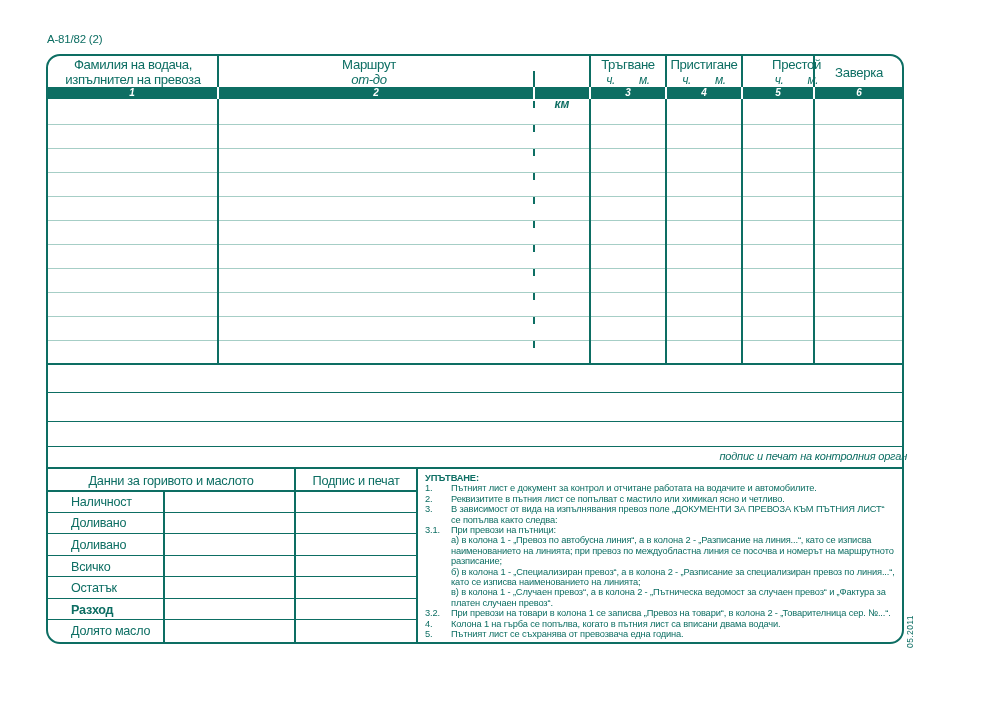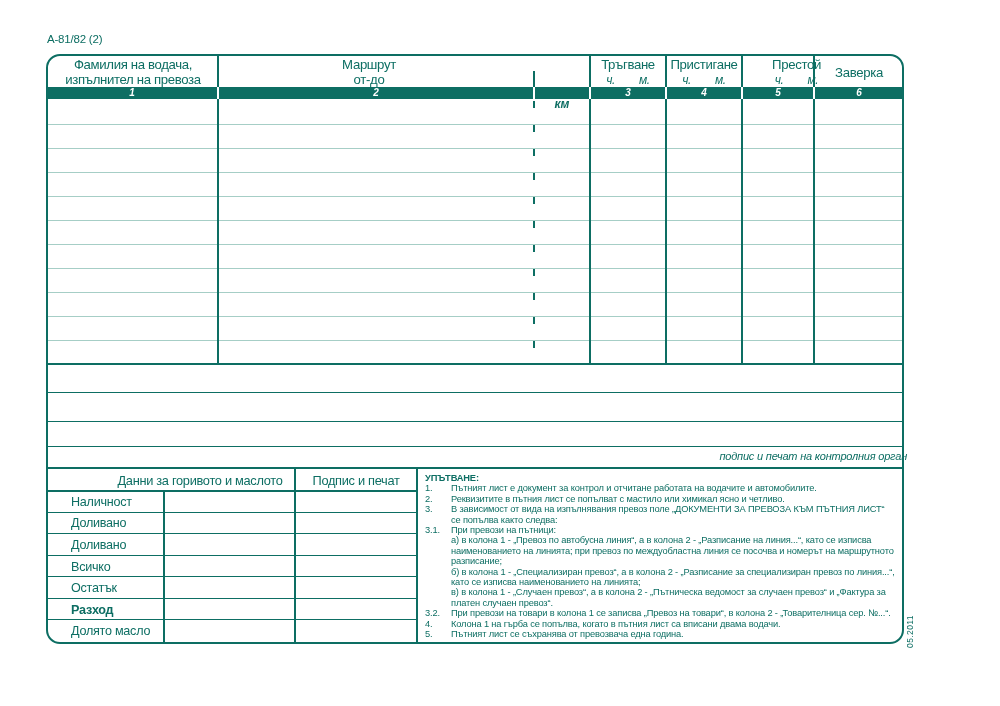--- a/index.html
+++ b/index.html
@@ -10,21 +10,21 @@
 
   
   .form-border {
     position:absolute; left:46px; top:54px; width:858px; height:590px;
     box-sizing:border-box; border:2px solid #0d6e63; border-radius:14px;
   }
   .form-code { position:absolute; left:47px; top:33px; font-size:11.5px; letter-spacing:-0.2px; }
 
   
   .hcol { position:absolute; top:58px; text-align:center; font-size:13.2px; line-height:14.5px; letter-spacing:-0.35px; }
-  .hsub { }
+  .hsub { font-style:italic; }
   .hm { display:flex; justify-content:center; gap:24px; font-size:12px; font-style:italic; }
   .km-label { position:absolute; top:72px; text-align:center; font-size:12px; font-style:italic; font-weight:bold;margin-top:25px; }
   .zaverka { line-height:30px; }
 
   
   .band {
     position:absolute; top:87px; height:12px; background:#0d6e63;
     color:#ffffff; font-size:10px; font-weight:bold; font-style:italic;
     line-height:12px; text-align:center;
   }
@@ -138,21 +138,21 @@
   <div class="vline" style="left:741px; top:99px; height:264px;"></div>
   <div class="vline" style="left:813px; top:99px; height:264px;"></div>
 
   <div class="hdark" style="left:47px; top:363px; width:856px; height:2px;"></div>
   <div class="hdark" style="left:48px; top:392px; width:854px; height:1px;"></div>
   <div class="hdark" style="left:48px; top:421px; width:854px; height:1px;"></div>
   <div class="hdark" style="left:48px; top:446px; width:854px; height:1px;"></div>
   <div class="notes-caption">подпис и печат на контролния орган</div>
   <div class="hdark" style="left:47px; top:467px; width:856px; height:2px;"></div>
 
-  <div class="fuel-head" style="left:47px; width:248px;margin-left:29px;">Данни за горивото и маслото</div>
+  <div class="fuel-head" style="left:47px; width:248px;">Данни за горивото и маслото</div>
   <div class="fuel-head" style="left:296px; width:120px;">Подпис и печат</div>
   <div class="hdark" style="left:47px; top:490px; width:370px; height:1.5px;"></div>
   <div class="hdark" style="left:47px; top:512px; width:370px; height:1px;"></div>
   <div class="hdark" style="left:47px; top:533px; width:370px; height:1px;"></div>
   <div class="hdark" style="left:47px; top:555px; width:370px; height:1px;"></div>
   <div class="hdark" style="left:47px; top:576px; width:370px; height:1px;"></div>
   <div class="hdark" style="left:47px; top:598px; width:370px; height:1px;"></div>
   <div class="hdark" style="left:47px; top:619px; width:370px; height:1px;"></div>
   <div class="vline-thin" style="left:163px; top:491px; height:151px;"></div>
   <div class="vline" style="left:294px; top:468px; height:174px;"></div>

